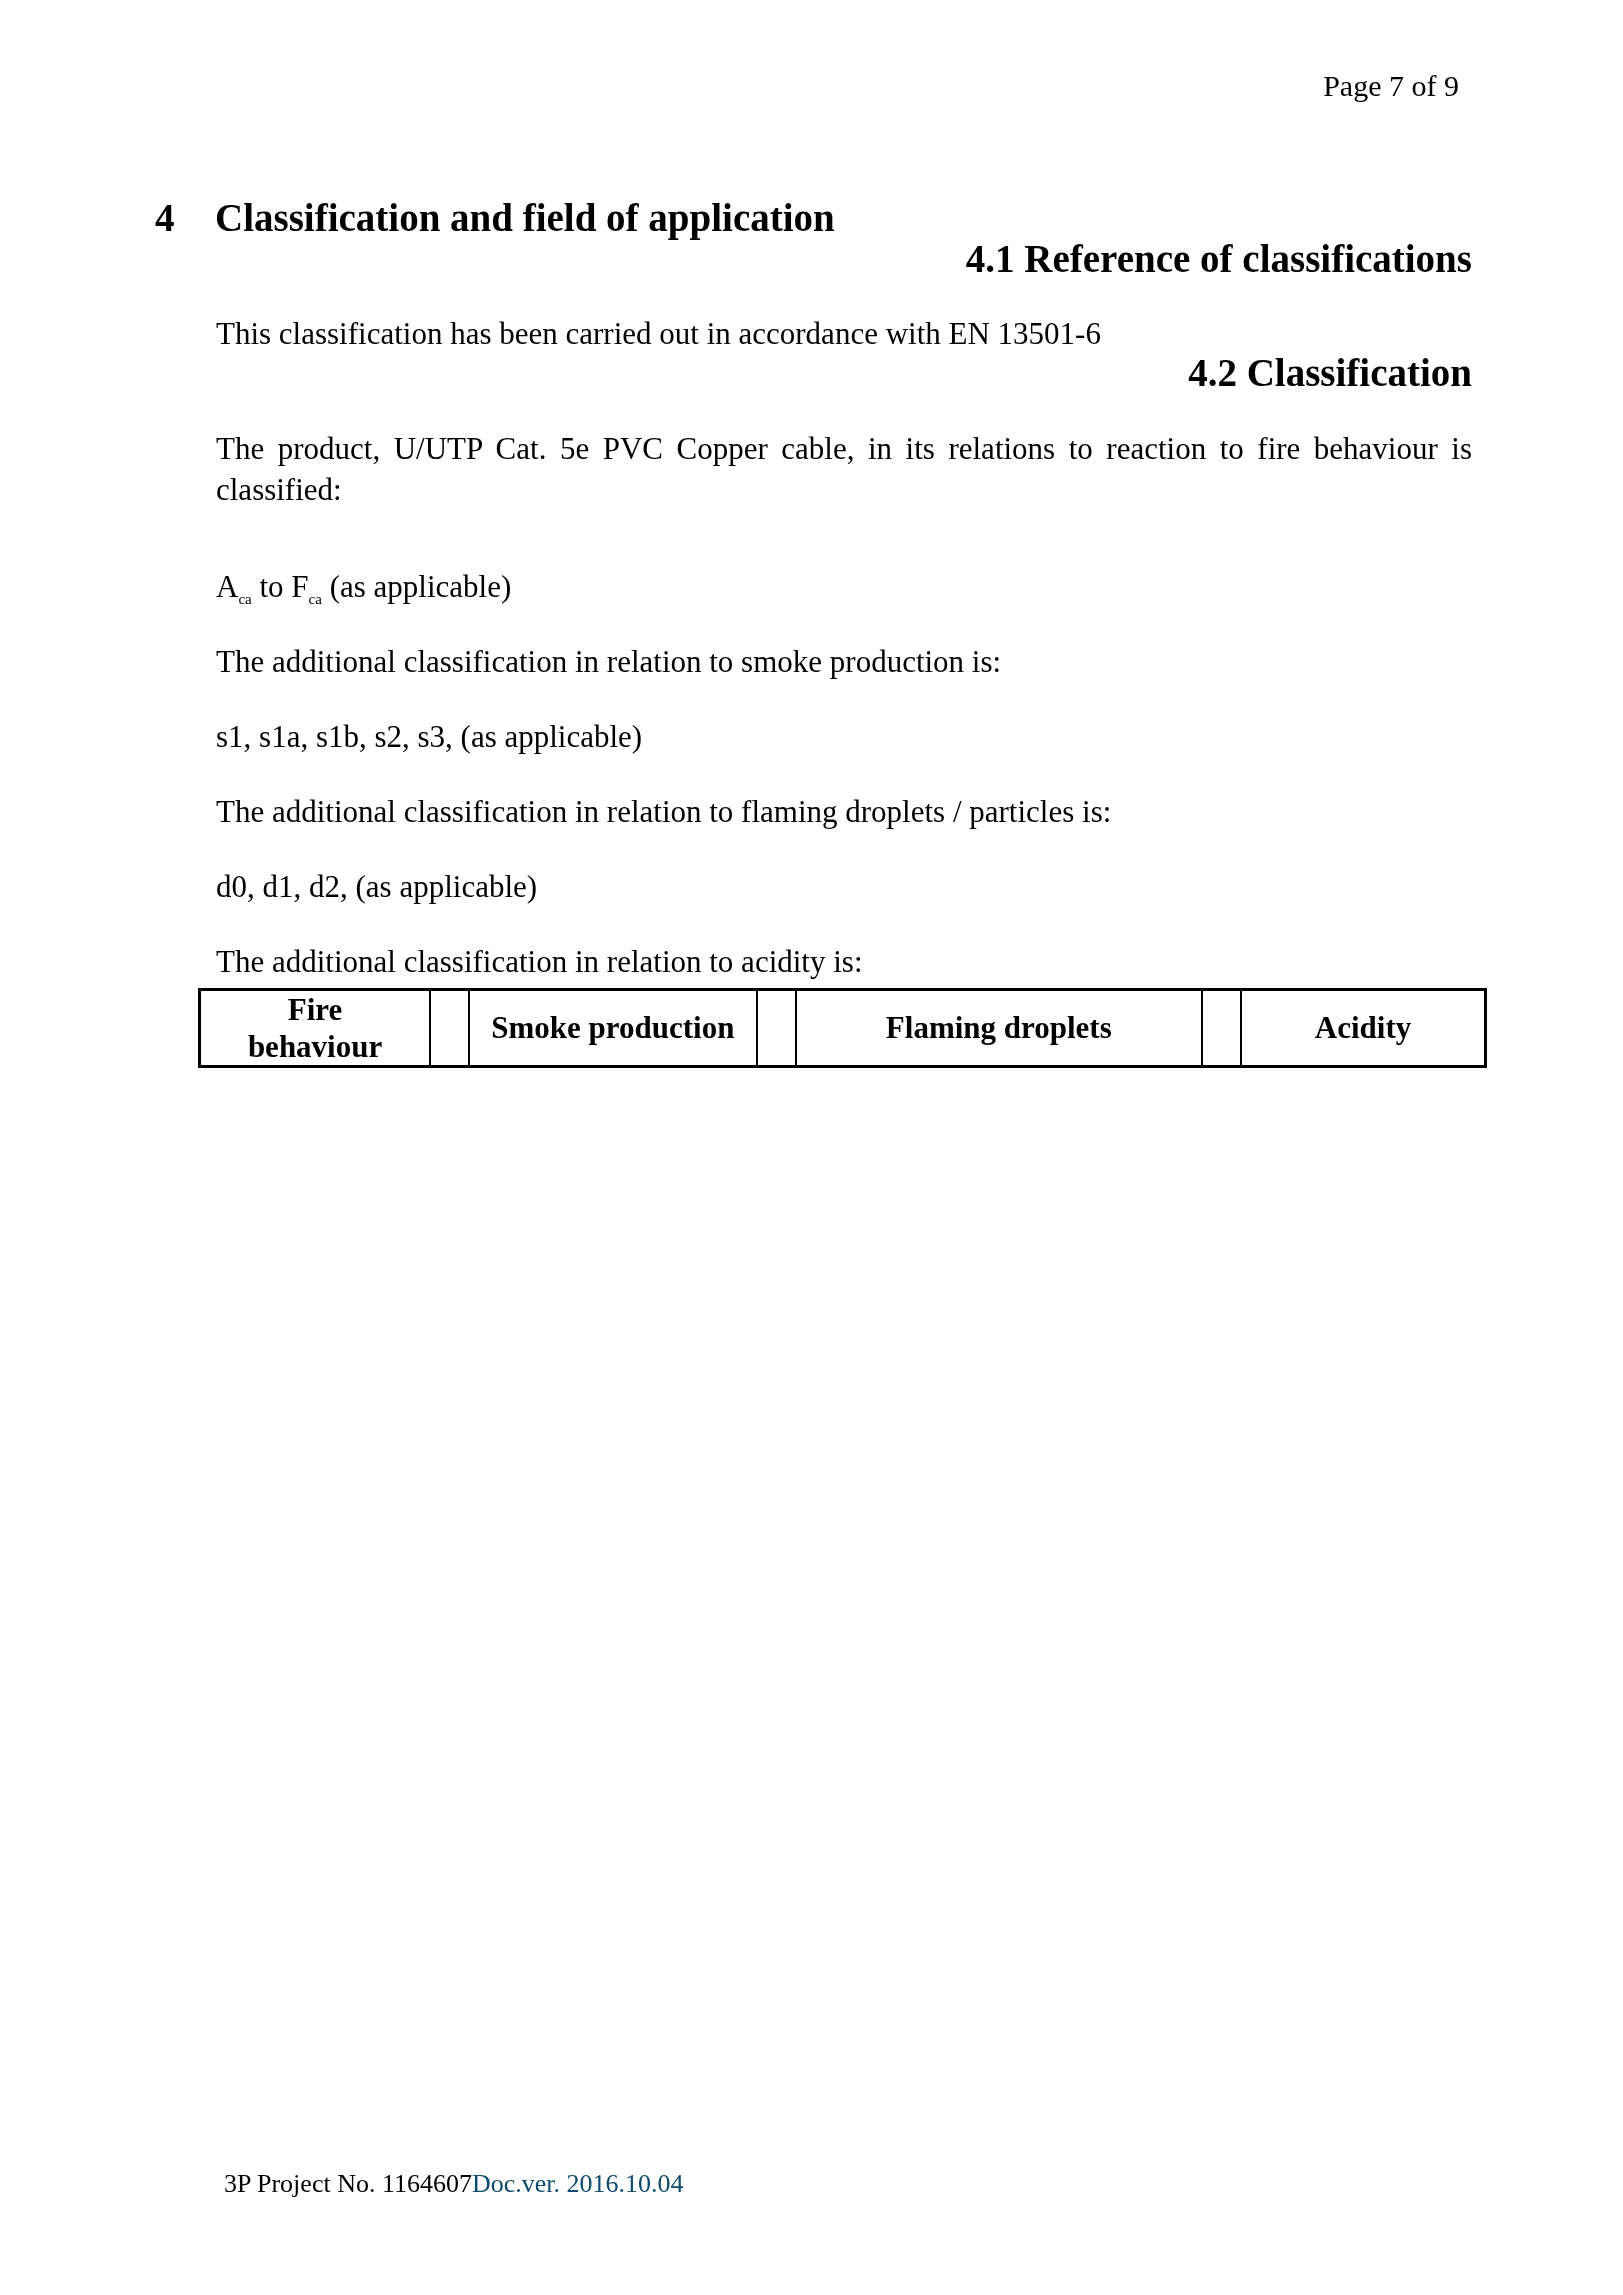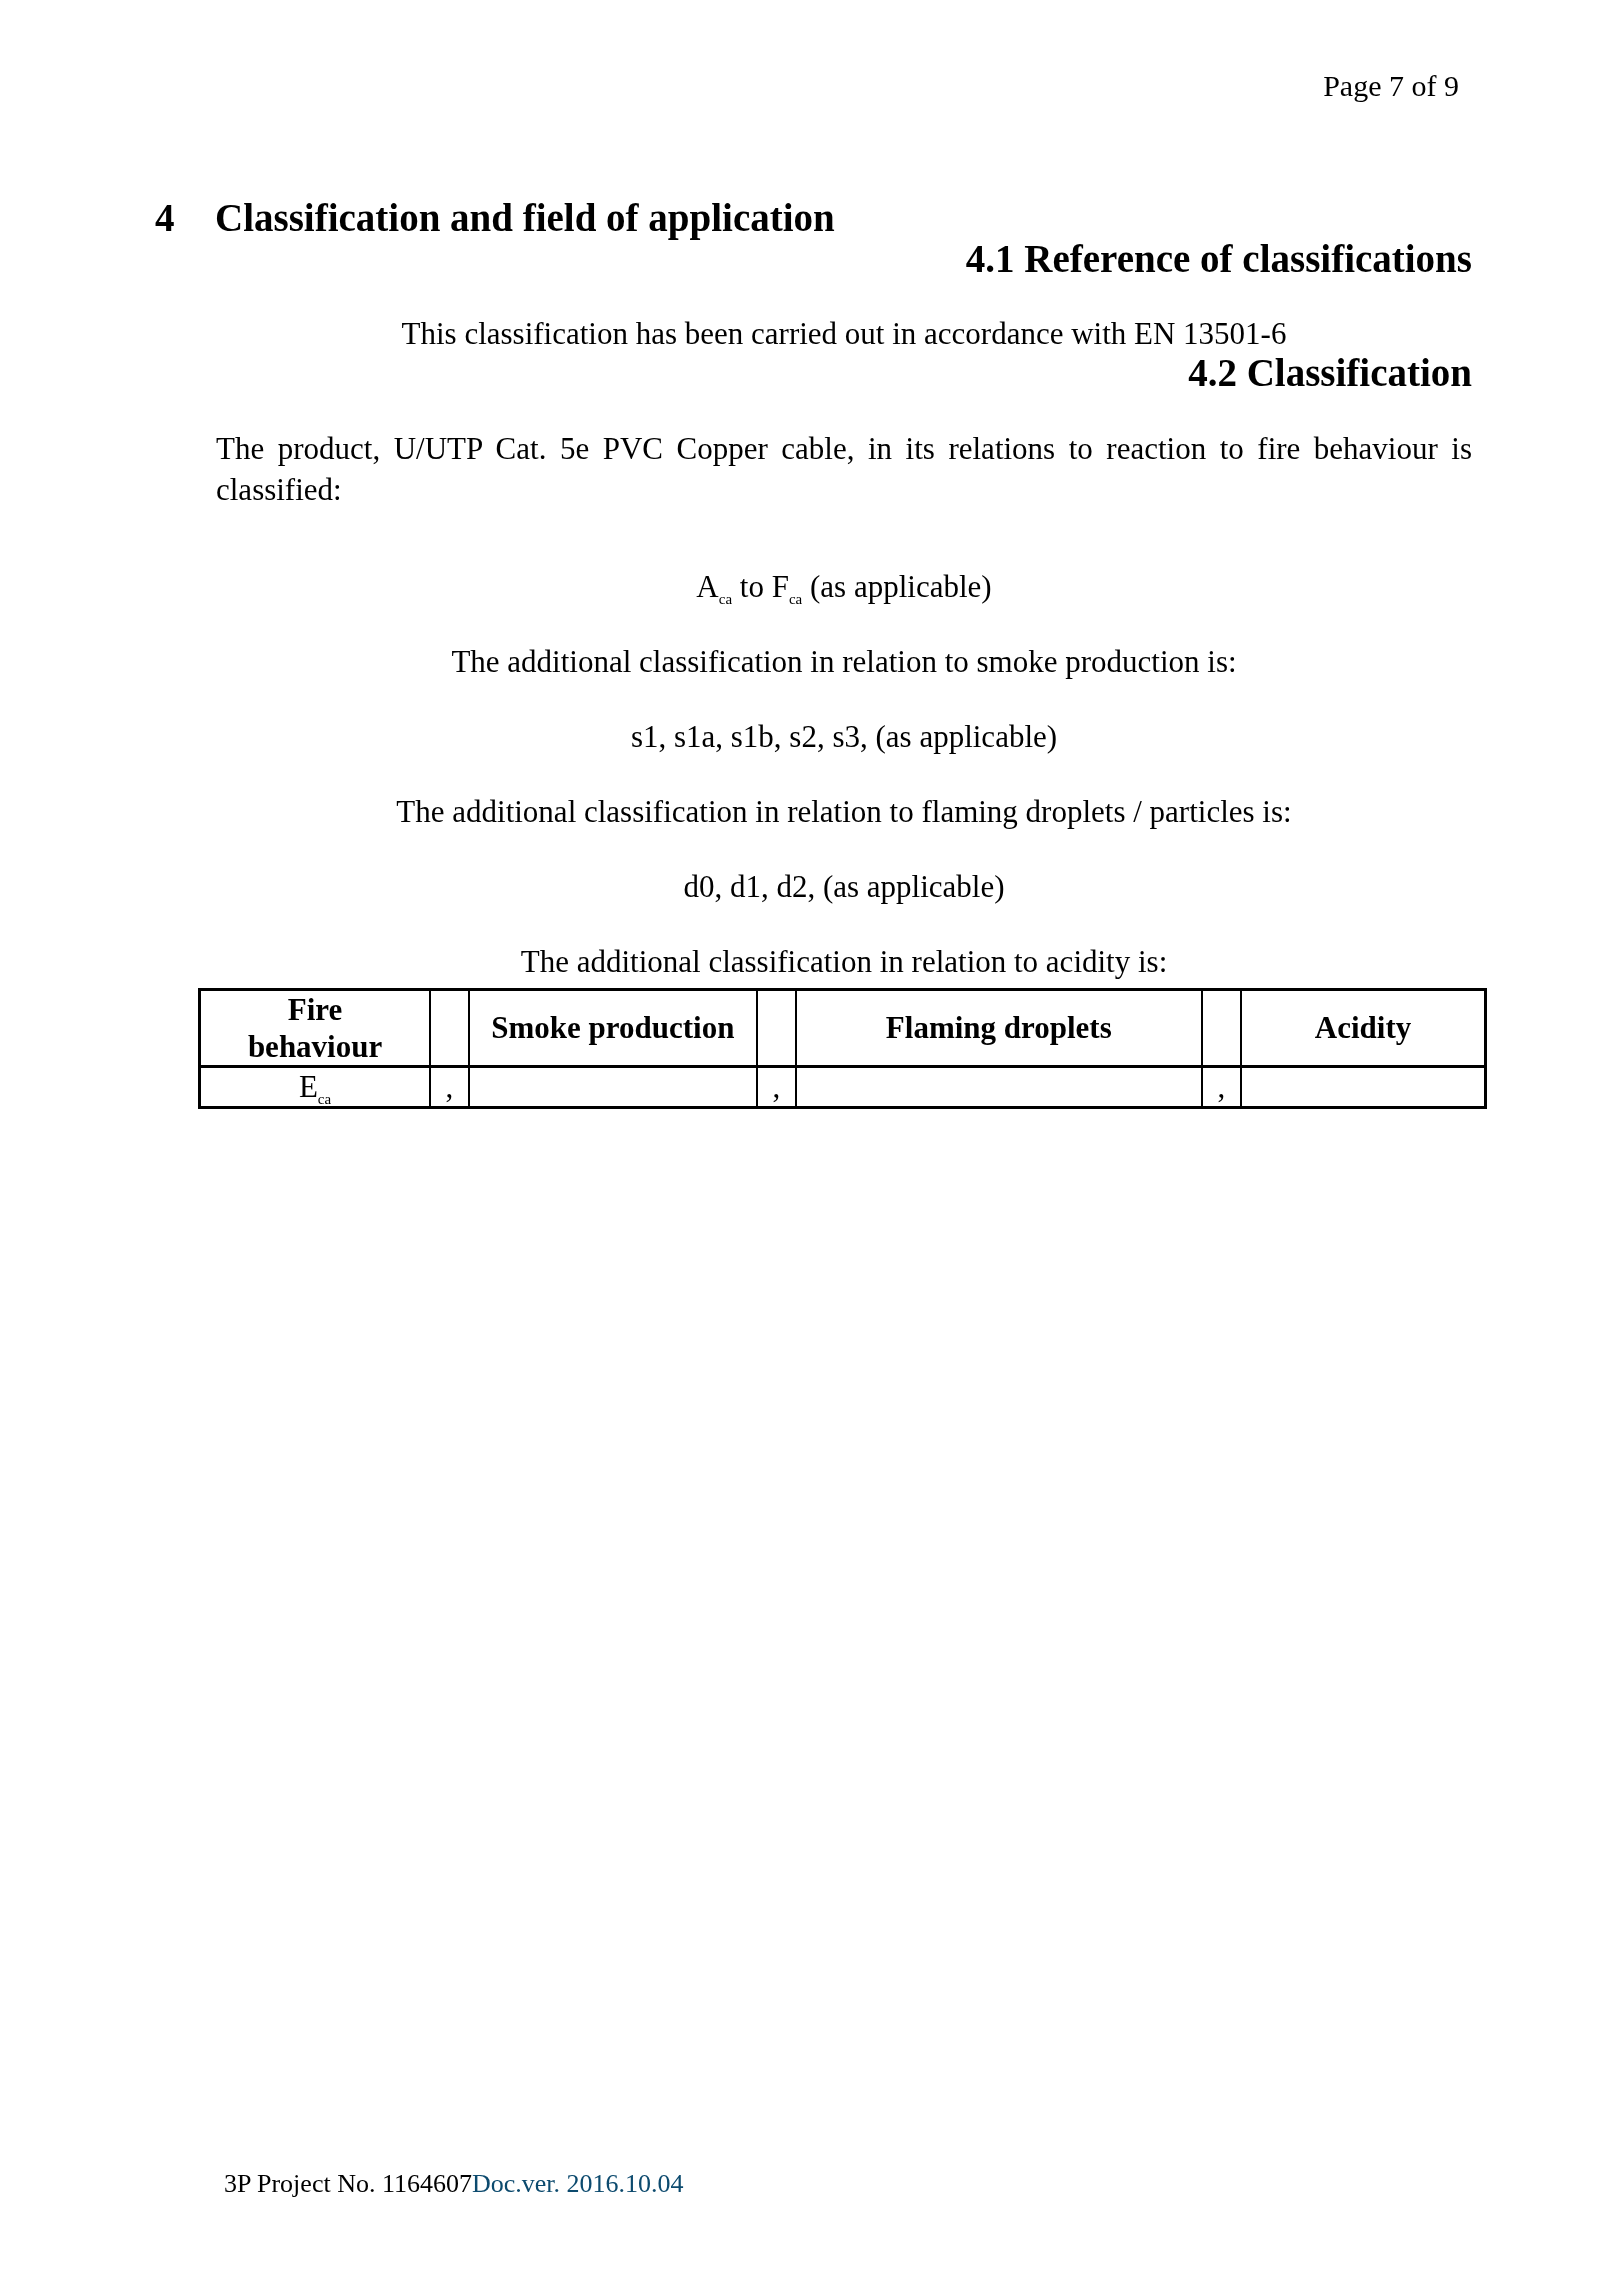--- a/index.html
+++ b/index.html
@@ -39,21 +39,20 @@
     line-height: 39px;
     font-weight: bold;
     text-align: right;
   }
   .h2-41 { margin-top: 98px; }
   .h2-42 { margin-top: 36px; }
   p.doc-p {
     margin: 36px 0 0 0;
     font-size: 31px;
     line-height: 39px;
-    text-align: center;
   }
   p.doc-p-justify {
     margin: 36px 0 0 0;
     font-size: 31px;
     line-height: 41px;
     text-align: justify;
   }
   p.fire-range { margin-top: 57px; }
   sub.cls-sub {
     font-size: 15px;
@@ -145,29 +144,20 @@
     <tbody>
         <tr>
       <th><span class="th-wrap-narrow">Fire behaviour</span></th>
       <th></th>
       <th>Smoke production</th>
       <th></th>
       <th>Flaming droplets</th>
       <th></th>
       <th>Acidity</th>
     </tr>
-    <tr>
-      <td><span>E</span><sub class="cls-sub">ca</sub></td>
-      <td>,</td>
-      <td></td>
-      <td>,</td>
-      <td></td>
-      <td>,</td>
-      <td></td>
-    </tr>
   </tbody>
     </table>
 
   <div class="doc-footer">
     <span class="footer-left">3P Project No. 1164607</span>
     <span class="footer-right">Doc.ver. 2016.10.04</span>
   </div>
 
 </div>
 

